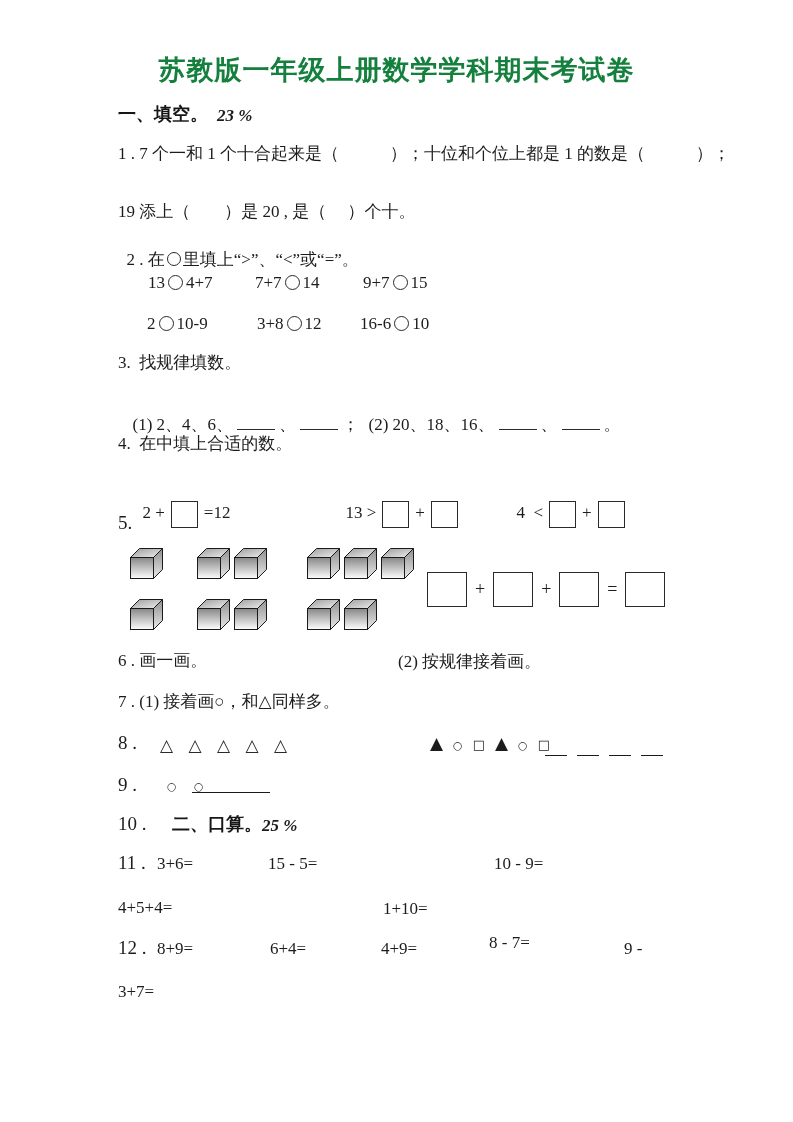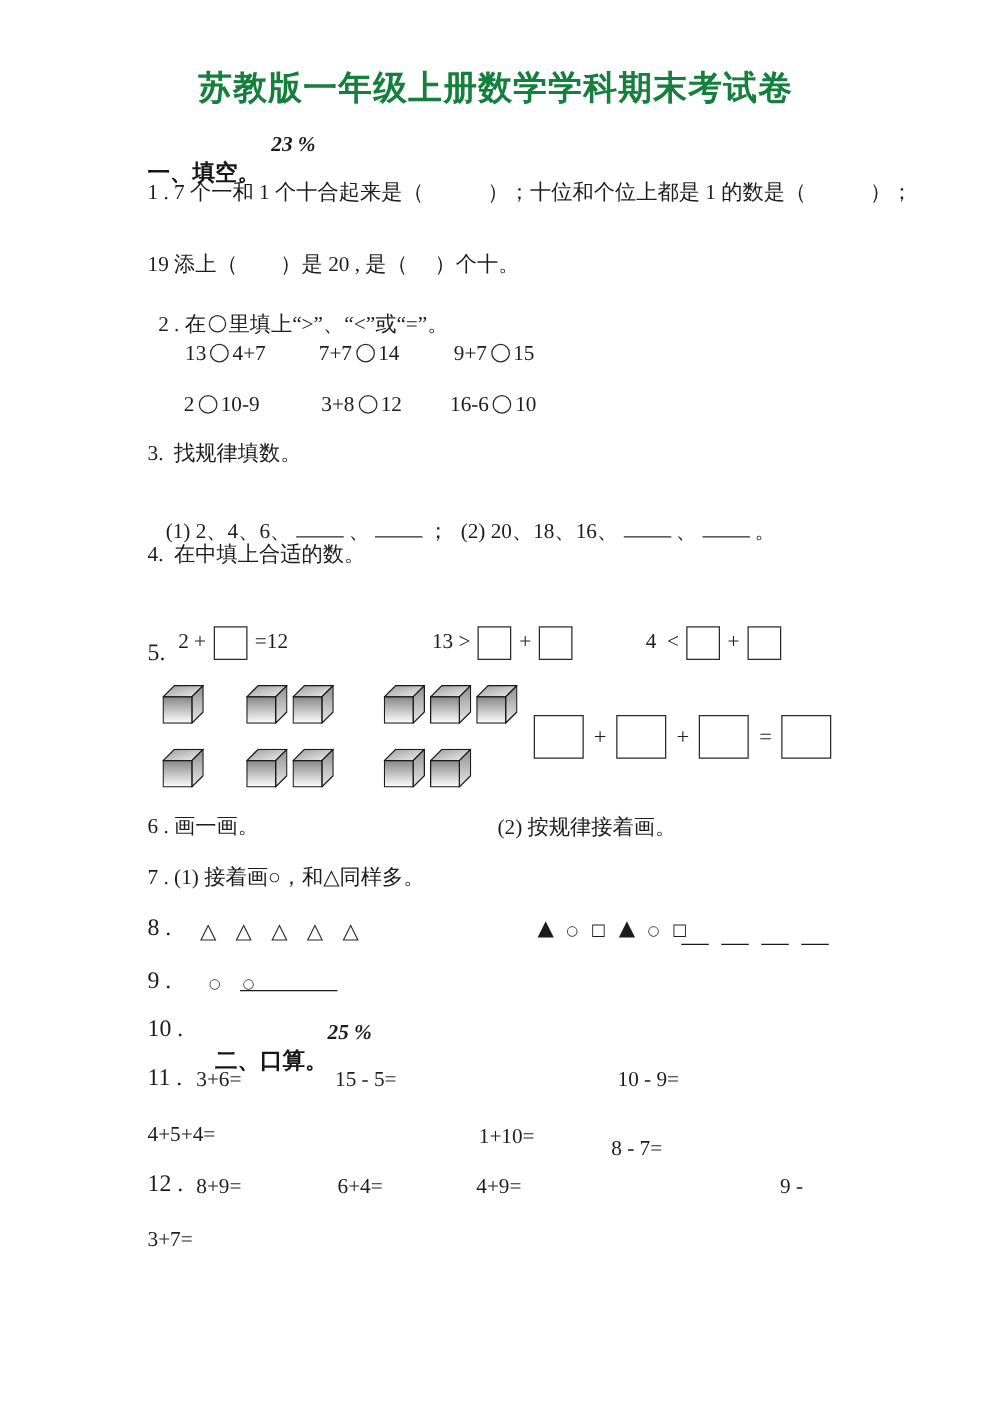--- a/index.html
+++ b/index.html
@@ -10,21 +10,21 @@
   }
   .abs{position:absolute;white-space:pre;line-height:1.25;font-size:17px;}
   .qnum{font-size:19px;}
   .title{
     position:absolute;left:0;right:0;top:52px;text-align:center;
     font-family:"Liberation Sans","DejaVu Sans",sans-serif;
     font-weight:bold;font-size:27px;letter-spacing:1px;color:#15803d;
   }
   .bold-cn{
     font-family:"Liberation Sans","DejaVu Sans",sans-serif;
-    font-weight:bold;font-size:18px;color:#161616;margin-top:24px;
+    font-weight:bold;font-size:18px;color:#161616;
   }
   .pct{font-weight:bold;font-size:17px;font-style:italic;}
   .circ{
     display:inline-block;box-sizing:border-box;width:15px;height:15px;
     border:1.4px solid #2a2a2a;border-radius:50%;
     vertical-align:-2px;margin:0 3px;background:#fff;
   }
   .circ-h{width:14px;height:14px;vertical-align:-1px;margin:0 2px;}
   .sbox{
     display:inline-block;box-sizing:border-box;width:27px;height:27px;
@@ -230,15 +230,15 @@
 <span class="abs" style="left:157px;top:853px">3+6=</span>
 <span class="abs" style="left:268px;top:853px">15 - 5=</span>
 <span class="abs" style="left:383px;top:898px">1+10=</span>
 <span class="abs" style="left:494px;top:853px">10 - 9=</span>
 <span class="abs" style="left:118px;top:897px">4+5+4=</span>
 
 <span class="abs qnum" style="left:118px;top:936px">12 .</span>
 <span class="abs" style="left:157px;top:938px">8+9=</span>
 <span class="abs" style="left:270px;top:938px">6+4=</span>
 <span class="abs" style="left:381px;top:938px">4+9=</span>
-<span class="abs" style="left:489px;top:908px">8 - 7=</span>
+<span class="abs" style="left:489px;top:932px">8 - 7=</span>
 <span class="abs" style="left:624px;top:938px">9 -</span>
 <span class="abs" style="left:118px;top:981px">3+7=</span>
 
 </body></html>

